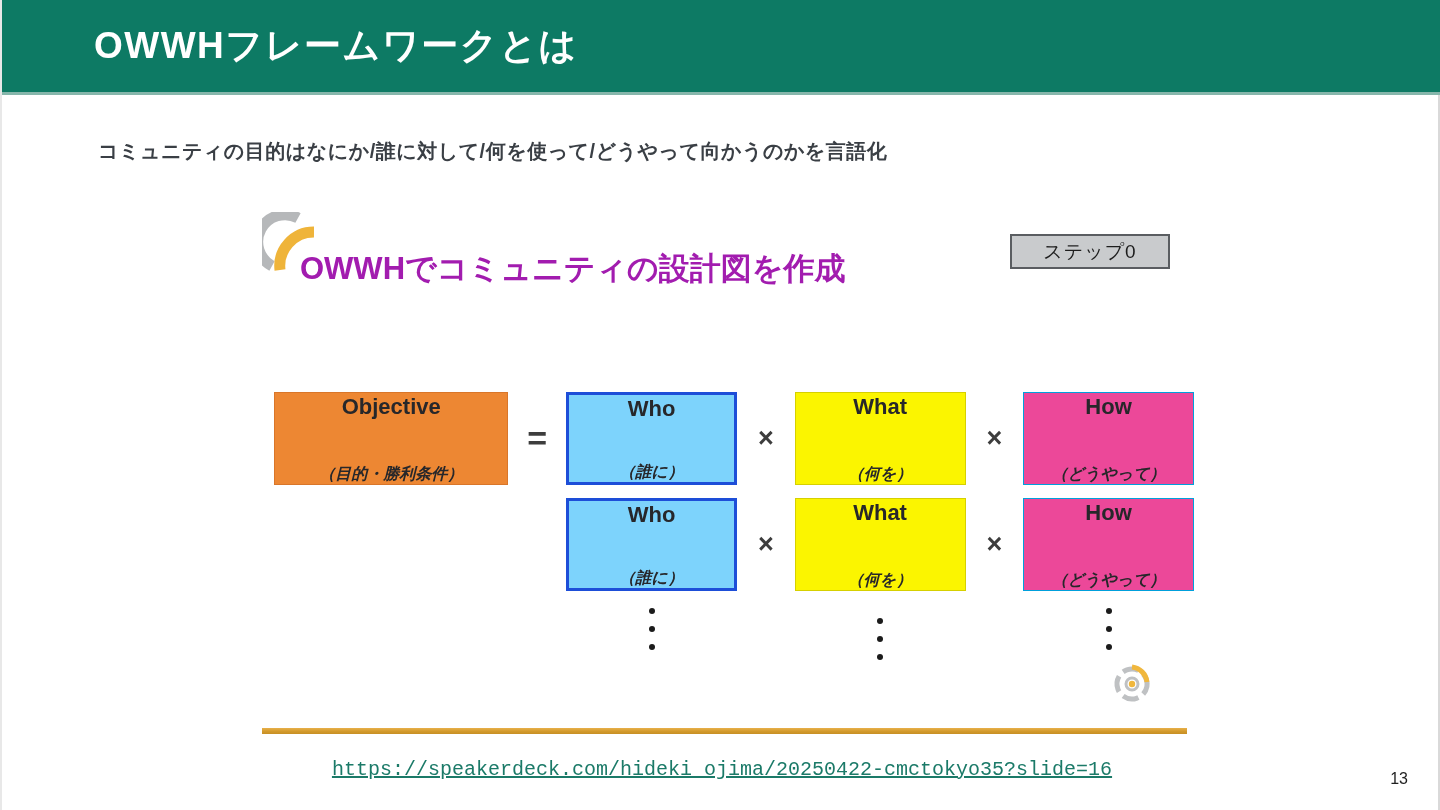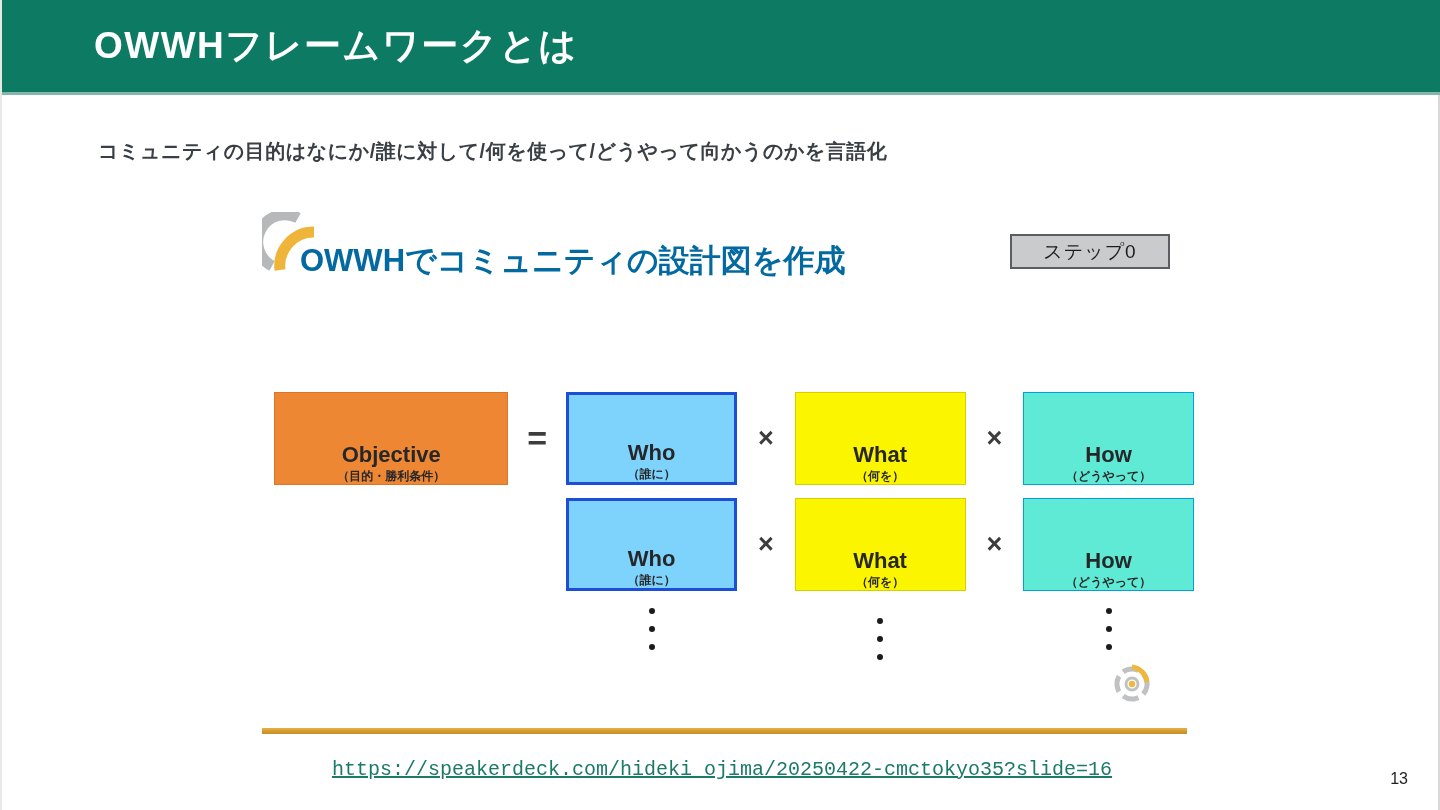--- a/index.html
+++ b/index.html
@@ -53,22 +53,22 @@
     background: #ffffff;
   }
 
   
   .logo-arc {
     position: absolute; left: 10px; top: 12px;
     width: 62px; height: 62px;
   }
 
   .embed-heading {
-    position: absolute; left: 48px; top: 40px;
-    color: #0369a1;
+    position: absolute; left: 48px; top: 48px;
+    color: #a21caf;
     font-size: 31px;
     font-weight: bold;
     letter-spacing: 0px;
     white-space: nowrap;
   }
 
   
   .step-badge {
     position: absolute; left: 758px; top: 34px;
     width: 160px; height: 35px;
@@ -89,44 +89,44 @@
   .row {
     display: flex;
     align-items: center;
     height: 96px;
   }
   .row + .row { margin-top: 10px; }
 
   .cell {
     width: 172px; height: 93px;
     display: flex; flex-direction: column;
-    align-items: center; justify-content: flex-end;
+    align-items: center; justify-content: space-between;
     font-size: 21px; font-weight: bold;
     color: #27272a;
     line-height: 1.25;
     text-align: center;
   }
   .cell .en { font-size: 22px; }
-  .cell .jp { font-size: 12px; }
+  .cell .jp { font-size: 16px; font-style: italic; }
 
   .cell-objective {
     background: #ed8733;
     border: 1px solid #d9762a;
     width: 236px;
   }
   .cell-who {
     background: #7dd3fc;
     border: 3px solid #1d4ed8;
   }
   .cell-what {
     background: #fbf500;
     border: 1px solid #d6d000;
   }
   .cell-how {
-    background: #5eead4;
+    background: #ec4899;
     border: 1px solid #00a0dc;
   }
 
   .op {
     width: 58px;
     text-align: center;
     font-size: 27px;
     font-weight: bold;
     color: #3d3d3d;
   }

